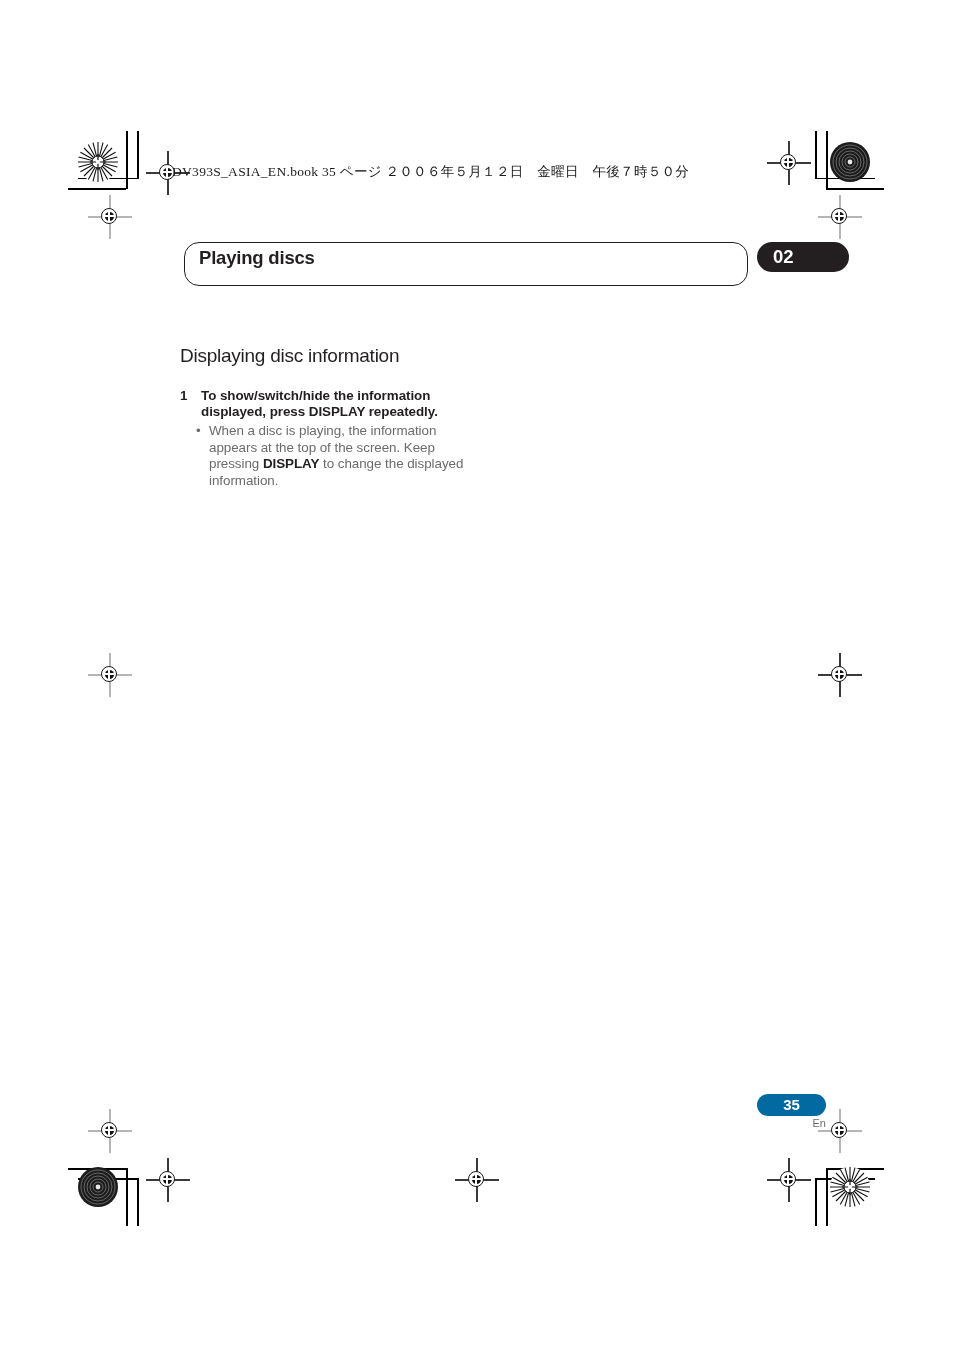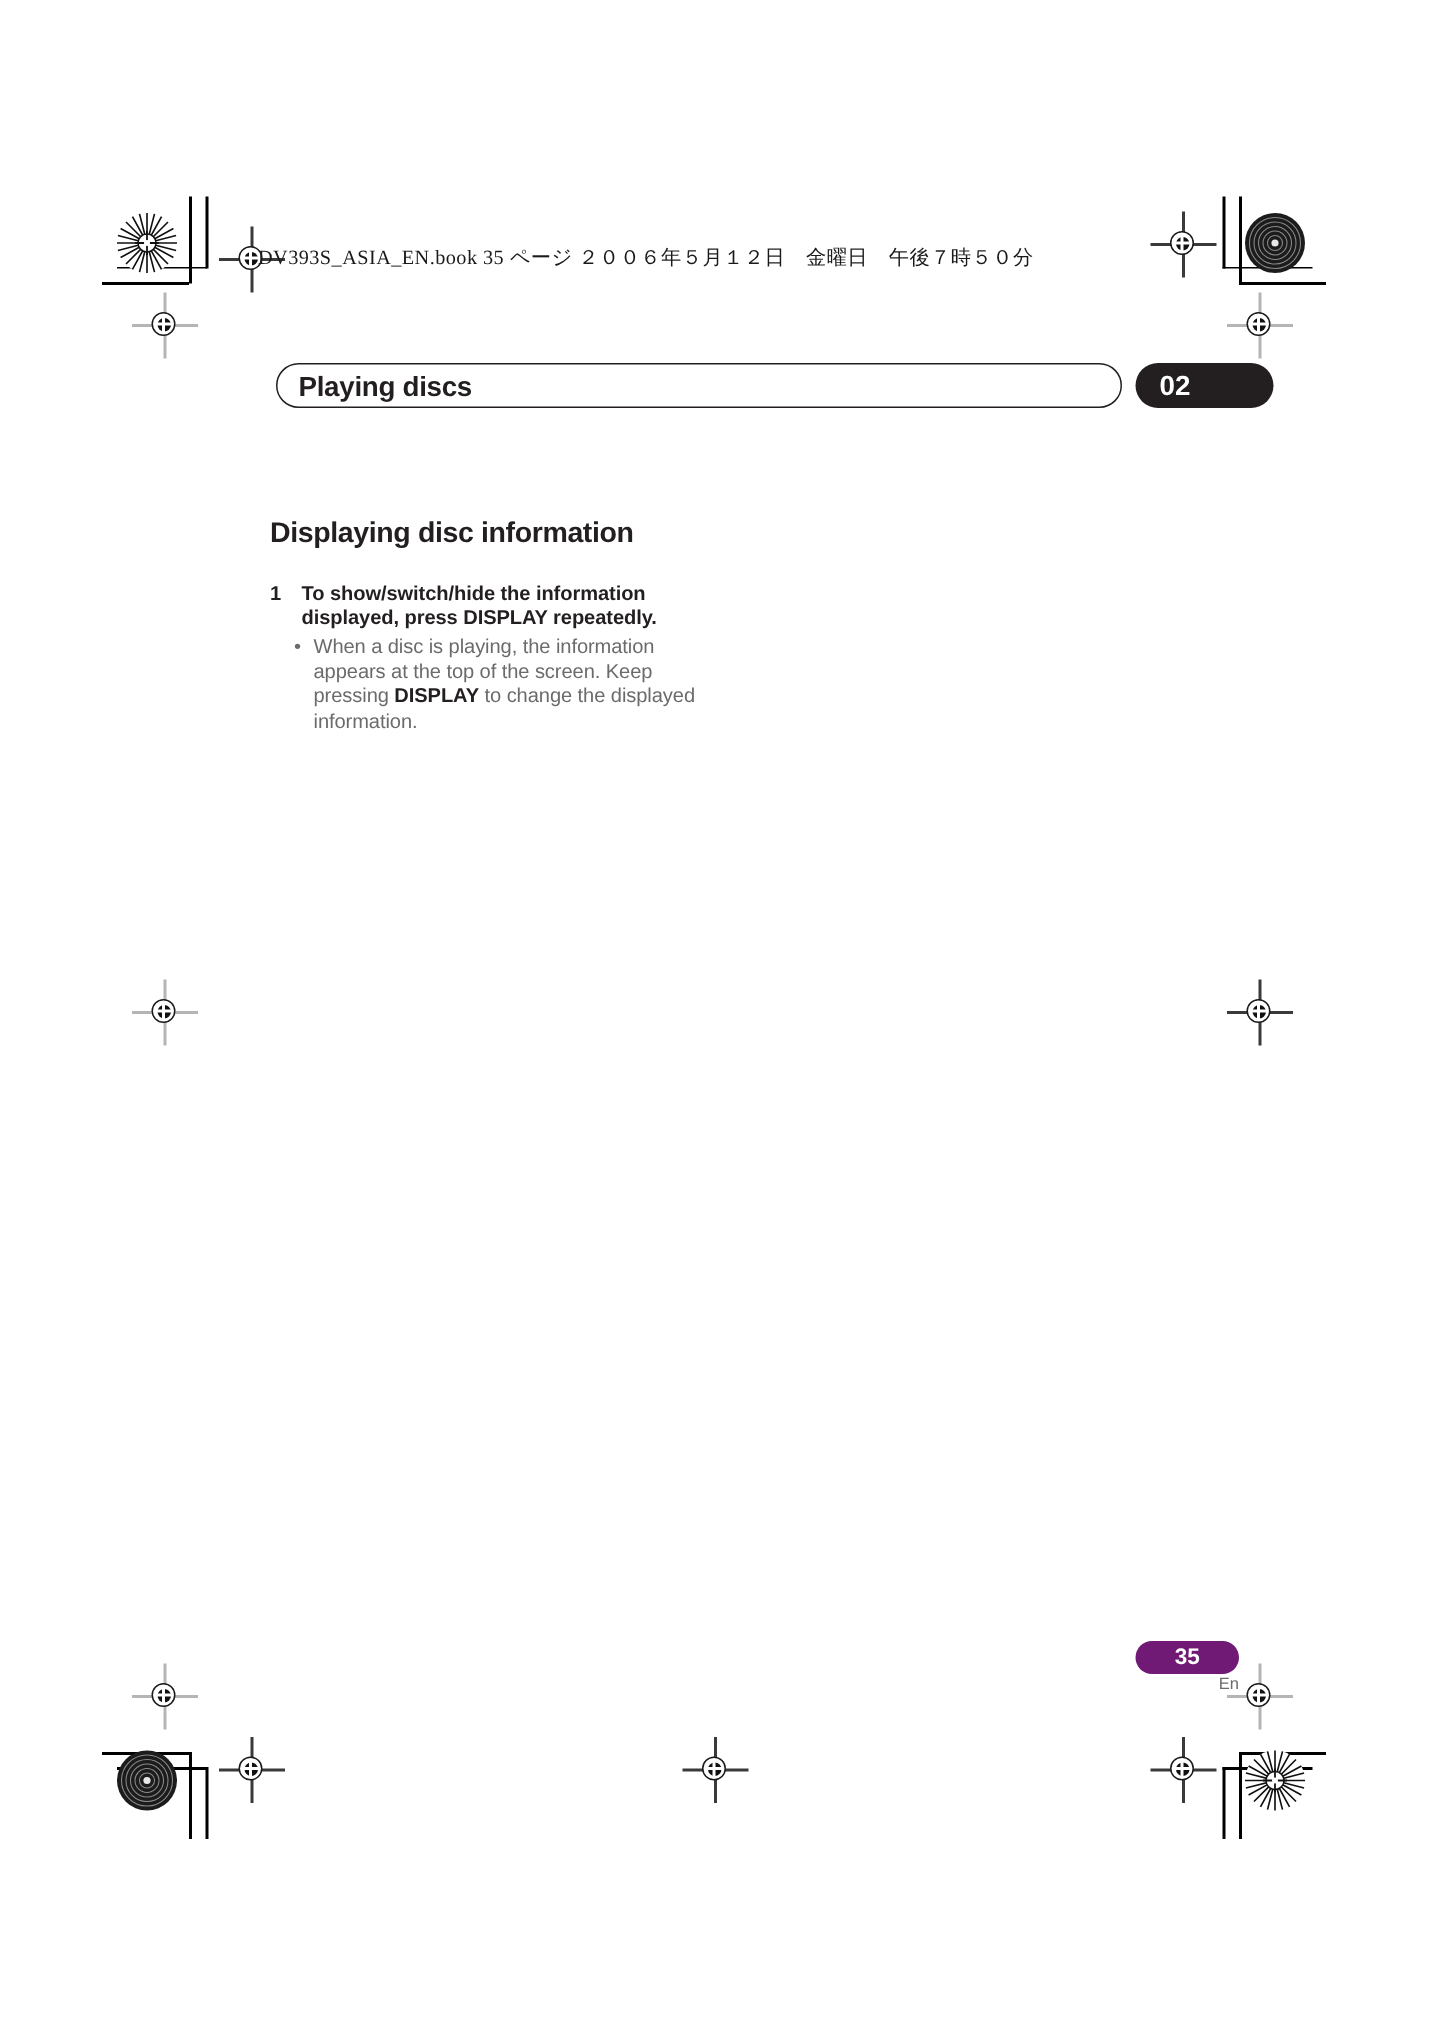--- a/index.html
+++ b/index.html
@@ -99,21 +99,21 @@
     white-space: nowrap;
     font-family: Liberation Serif, serif;
   }
 
   
   .chapter-bar {
     position: absolute;
     left: 184px;
     top: 242px;
     width: 564px;
-    height: 30px;
+    height: 44px;
     border: 1.4px solid #231f20;
     border-radius: 15px;
     box-sizing: border-box;
   }
   .chapter-title {
     position: absolute;
     left: 14px;
     top: 4px;
     font-size: 18.5px;
     font-weight: bold;
@@ -142,21 +142,21 @@
   
   .column {
     position: absolute;
     left: 180px;
     top: 344px;
     width: 290px;
   }
   h1.section-heading {
     margin: 0 0 4px 0;
     font-size: 19px;
-    font-weight: bold;
+    font-weight: normal;
     color: #231f20;
     letter-spacing: -0.25px;
     line-height: 1.25;
   }
   p.intro {
     margin: 0;
     font-size: 13.4px;
     line-height: 16.4px;
     color: #6b6b6b;
     letter-spacing: -0.05px;
@@ -202,21 +202,21 @@
     color: #231f20;
   }
 
   
   .page-pill {
     position: absolute;
     left: 757px;
     top: 1094px;
     width: 69px;
     height: 22px;
-    background: #701a75;
+    background: #0369a1;
     border-radius: 11px;
   }
   .page-pill span {
     position: absolute;
     left: 0; right: 0;
     top: 2px;
     text-align: center;
     font-size: 15px;
     font-weight: bold;
     color: #ffffff;

